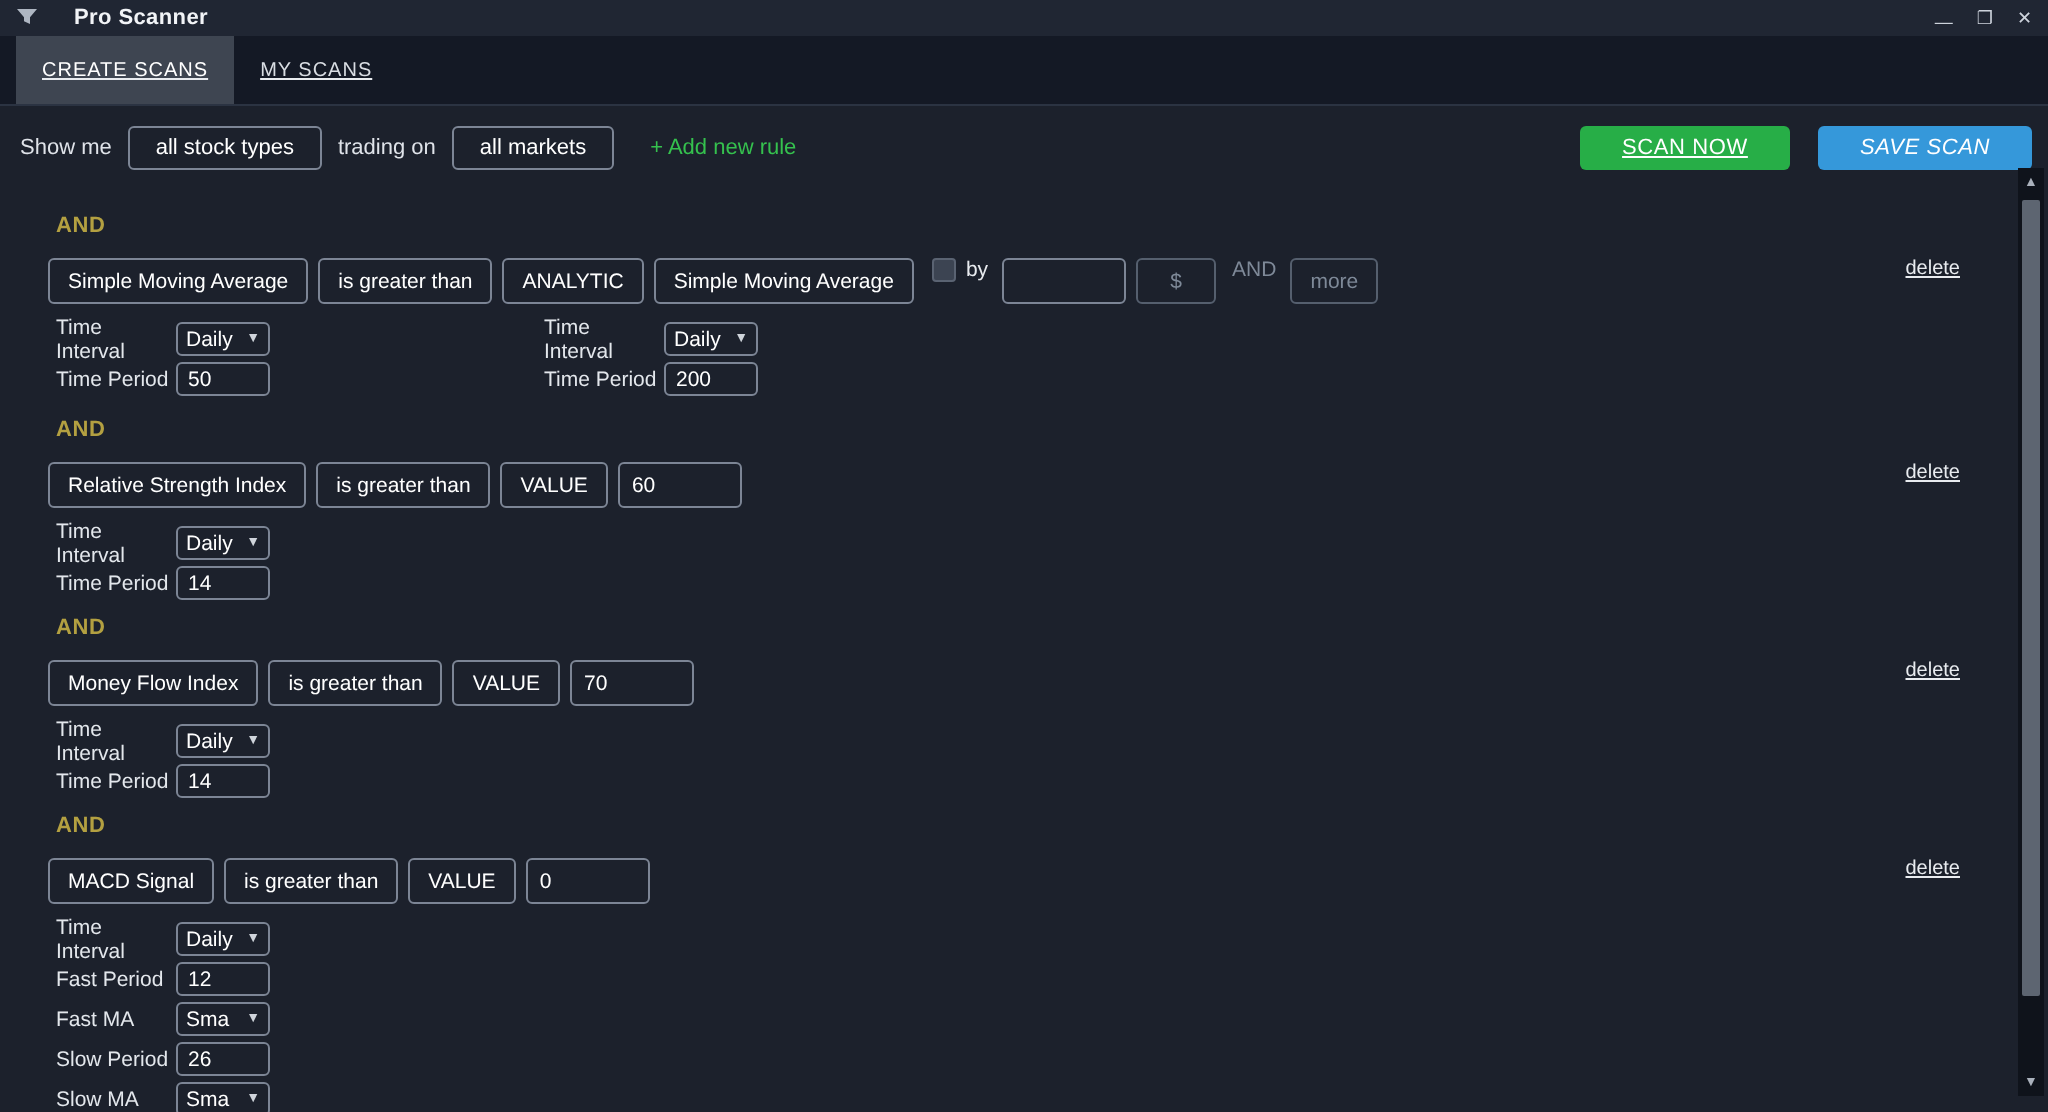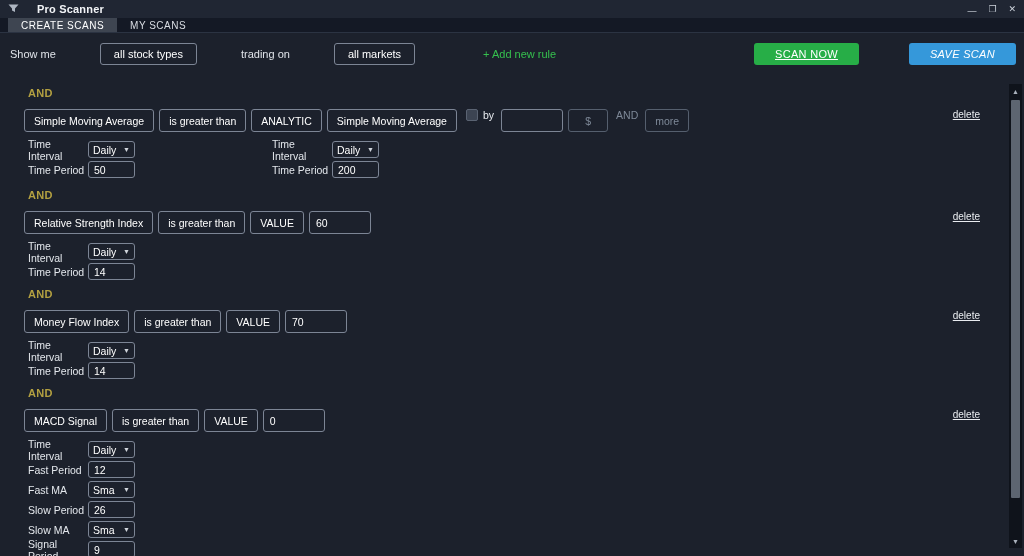--- a/index.html
+++ b/index.html
@@ -16,37 +16,37 @@
     height:18px; background:#202633;
     display:flex; align-items:center; padding:0 8px;
   }
   .app-icon { display:flex; align-items:center; }
   .titlebar .title { font-size:11px; font-weight:bold; color:#f2f4f7; margin-left:18px; letter-spacing:.2px; }
   .win-controls { margin-left:auto; display:flex; align-items:center; gap:12px; }
   .win-btn { font-size:9px; color:#cdd3dc; line-height:1; cursor:default; }
   .win-btn.min { transform:translateY(2px); }
   
   .tabbar {
-    height:15px; background:#141925;
+    height:35px; background:#141925;
     border-bottom:1px solid #2b3342;
-    display:flex; align-items:stretch; padding-left:8px;
+    display:flex; align-items:stretch; padding-left:8px;text-decoration:underline;
   }
   .tab {
     font-size:10px; letter-spacing:.5px; color:#d9dde3;
     padding:0 13px; display:flex; align-items:center;
   }
   .tab.active { background:#3e4551; color:#ffffff; }
   
-  .toolbar { height:38px; display:flex; align-items:center; padding:0 8px 0 10px; margin-top:2px;gap:36px; }
+  .toolbar { height:38px; display:flex; align-items:center; padding:0 8px 0 10px; margin-top:2px; }
   .tb-label { font-size:11px; color:#dfe3e9; }
   .chip {
     border:1px solid #7c8595; border-radius:3px; background:transparent;
     color:#fff; font-size:11px; padding:4px 13px; margin:0 8px; cursor:default; text-align:center;
   }
-  .add-rule { font-size:11px; margin-left:24px; cursor:default; }
+  .add-rule { font-size:11px; margin-left:10px; cursor:default; }
   .btn-scan-now, .btn-save-scan {
     border:none; border-radius:3px; color:#fff; font-size:11px;
     padding:5px 21px; letter-spacing:.3px; cursor:default;
   }
   .btn-scan-now { margin-left:auto;text-decoration:underline; }
   .btn-save-scan { margin-left:14px; margin-right:0;font-style:italic; }
   
   .rules { padding:6px 44px 0 24px; }
   .and-label { font-size:11px; font-weight:bold; margin:8px 0 10px 4px; letter-spacing:.3px; }
   .cond-row { display:flex; align-items:flex-start; margin-bottom:9px; }

